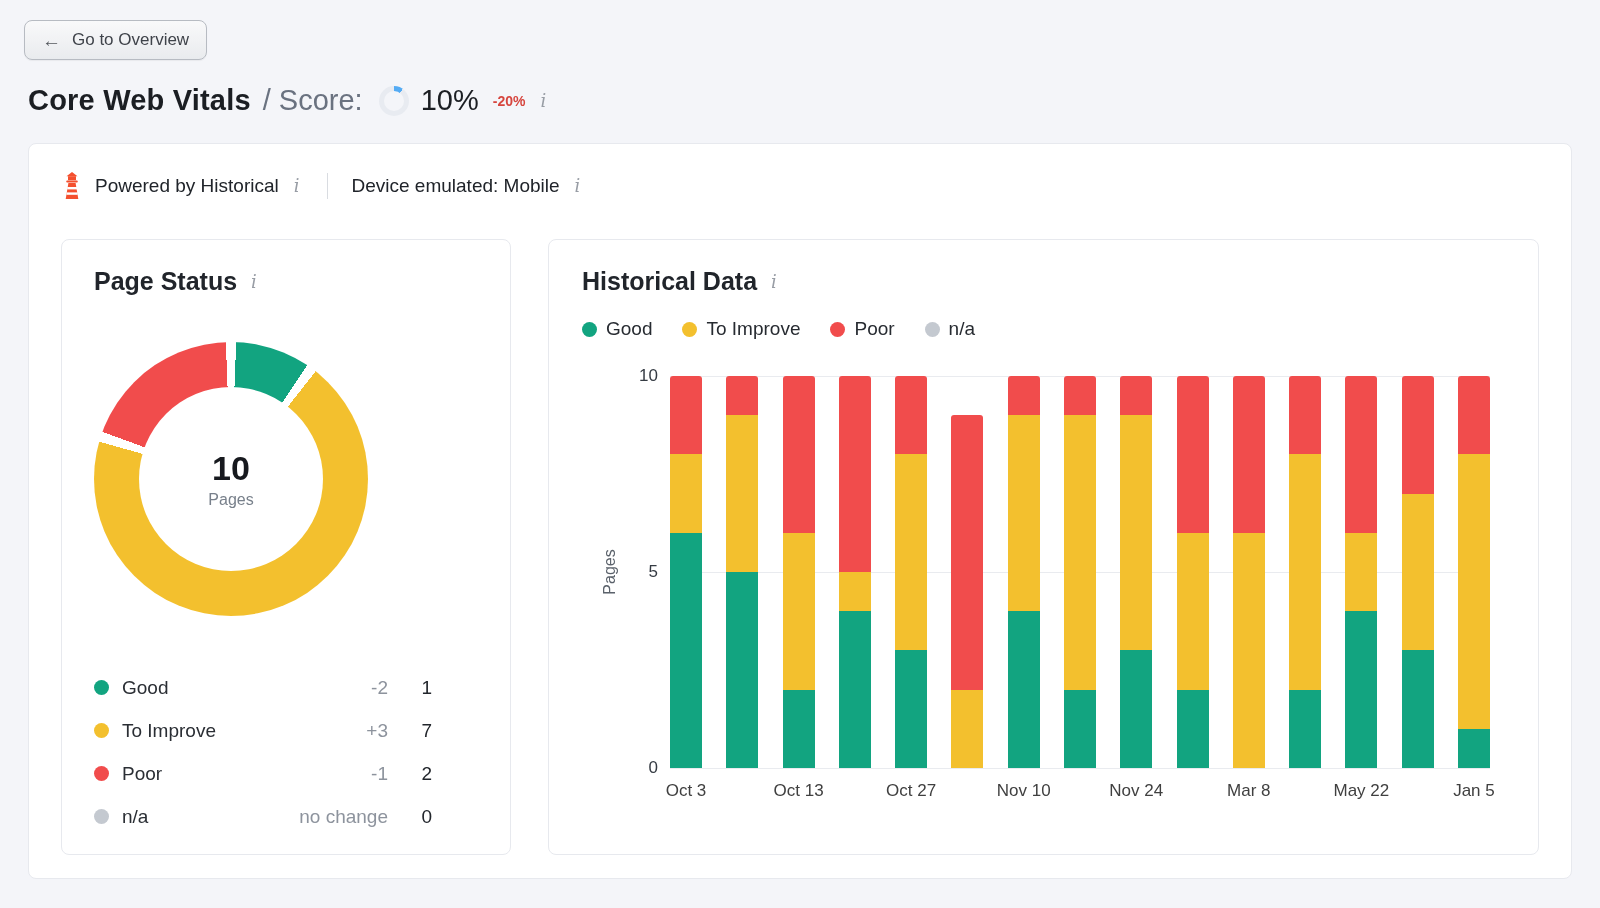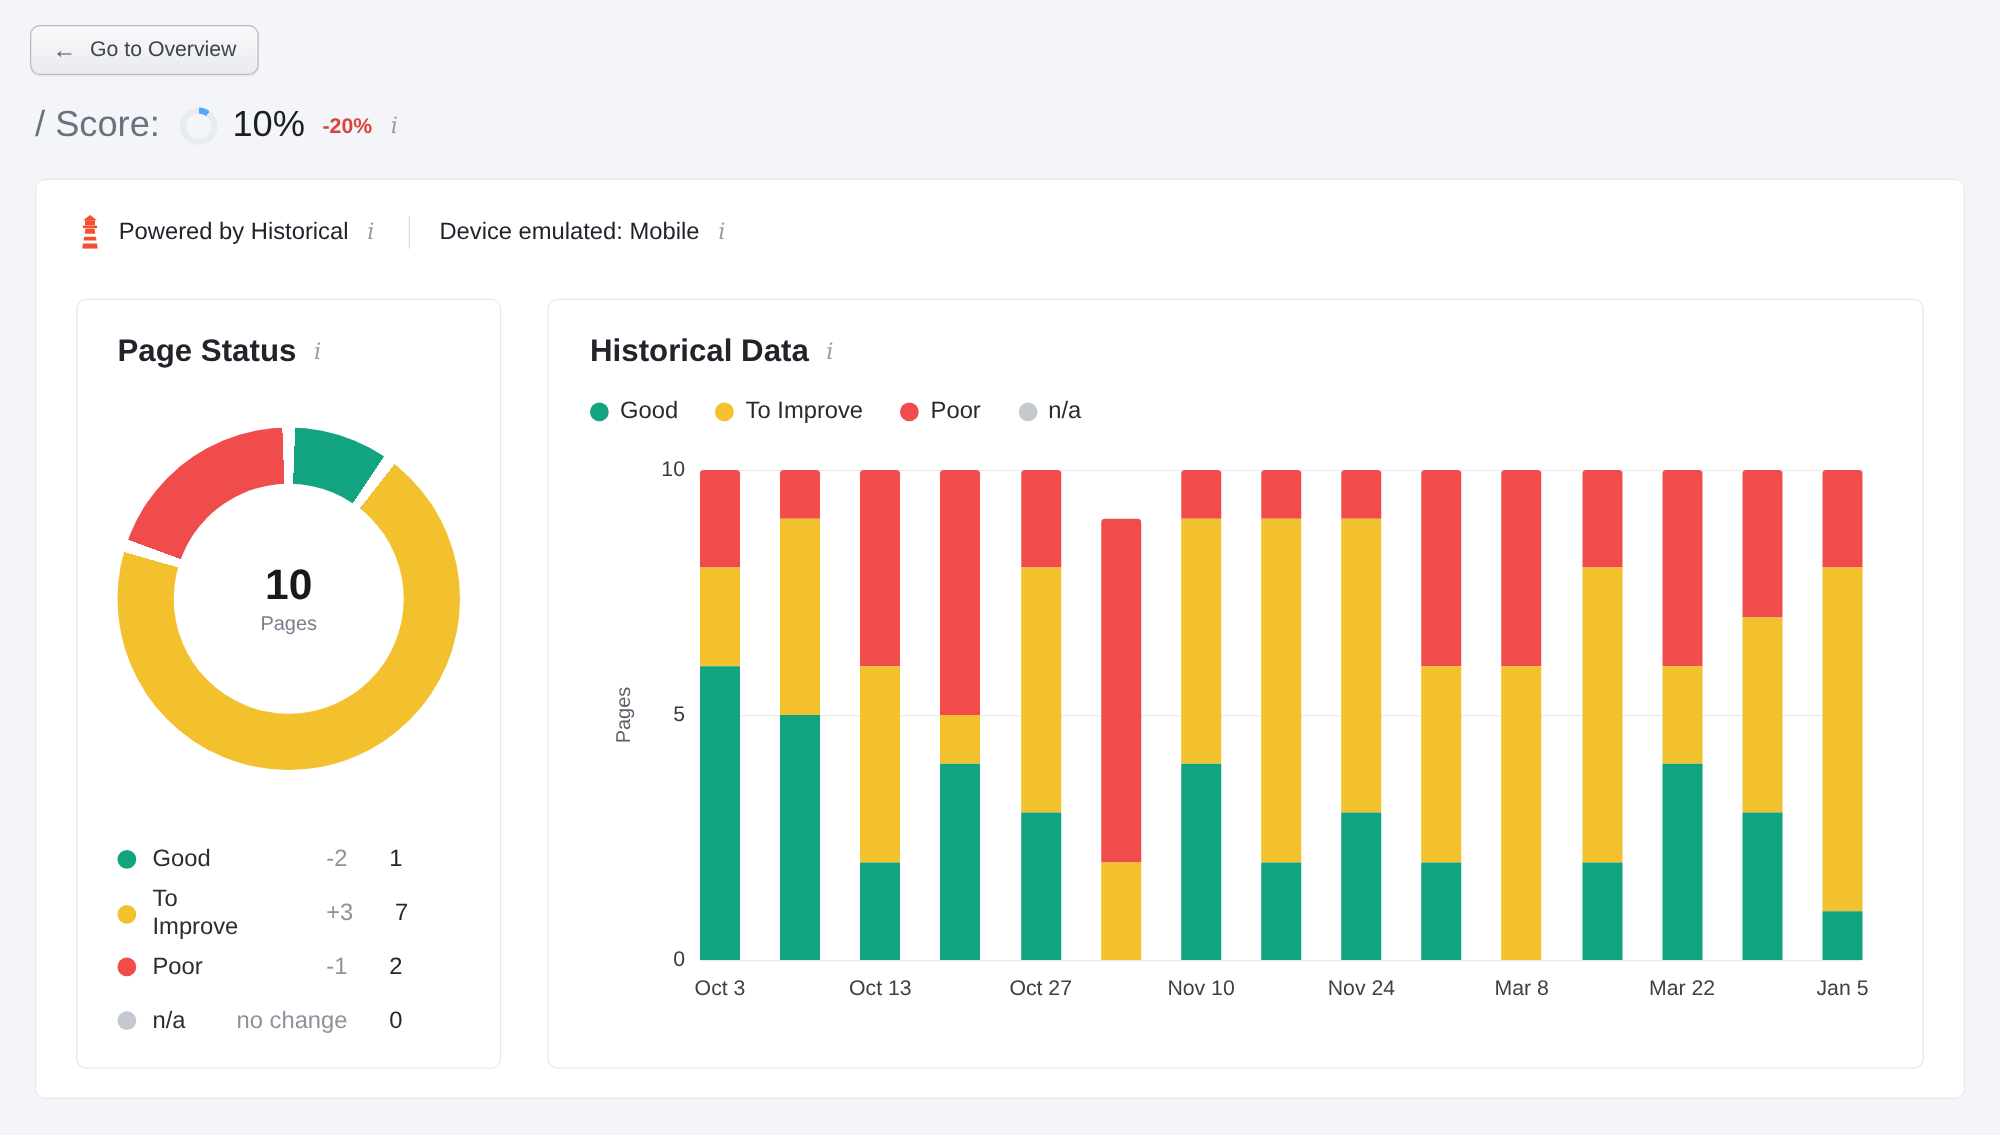--- a/index.html
+++ b/index.html
@@ -24,39 +24,39 @@
   }
   .btn-back .arrow { font-size:19px; line-height:1; color:#53575d; }
 
   
   .title-row { display:flex; align-items:center; gap:12px; margin:24px 0 0 28px; }
   .h1 { font-size:29px; font-weight:bold; color:#1b1e23; letter-spacing:0.2px; }
   .h1-grey { font-size:29px; color:#6a7280; font-weight:normal; }
   .score-donut { width:30px; height:30px; border-radius:50%; position:relative; margin-left:4px; }
   .score-donut::after { content:""; position:absolute; inset:5px; border-radius:50%; background:#f4f5f9; }
   .score-val { font-size:29px; font-weight:normal; }
-  .score-delta { font-size:17px; font-weight:bold; color:#d6453e; margin-left:2px;text-align:center; }
+  .score-delta { font-size:14px; font-weight:bold; color:#d6453e; margin-left:2px;text-align:center; }
   .info {
     font-family:"DejaVu Serif", serif; font-style:italic;
     color:#989da5; font-size:18px; line-height:1;
     padding:0 3px; cursor:pointer; user-select:none;
   }
 
   
   .main-card {
     margin:26px 28px 0; background:#fff;
     border:1px solid #e7e9ee; border-radius:8px;
     padding:28px 32px 24px; height:682px; box-sizing:content-box;
   }
   .meta-row { display:flex; align-items:center; gap:12px; font-size:19px; color:#20242a; padding-left:0; }
   .meta-row .divider { width:1px; height:26px; background:#d9dce1; margin:0 12px; }
 
   .cards { display:flex; gap:37px; margin-top:40px; }
   .card { background:#fff; border:1px solid #e7e9ee; border-radius:8px; box-sizing:border-box; }
-  .status-card { width:340px; height:616px; padding:27px 32px; }
+  .status-card { width:450px; height:616px; padding:27px 32px; }
   .hist-card { flex:1; height:616px; padding:27px 33px; position:relative; }
 
   .card-title-row { display:flex; align-items:center; gap:11px; }
   .card-title { font-size:25px; font-weight:bold; color:#21252b; }
 
   
   .donut { width:274px; height:274px; border-radius:50%; margin-top:46px; position:relative; }
   .donut-hole {
     position:absolute; inset:45px; background:#fff; border-radius:50%;
     display:flex; flex-direction:column; align-items:center; justify-content:center;
@@ -98,20 +98,21 @@
 <body>
 
 <div class="topbar">
   <button class="btn-back">
     <span class="arrow">←</span>
     <span>Go to Overview</span>
   </button>
 </div>
 
 <div class="title-row">
+  <span class="h1">Core Web Vitals</span>
   <span class="h1-grey">/ Score:</span>
   <span class="score-donut" id="score-donut" style="background: conic-gradient(rgb(84, 171, 244) 0%, rgb(84, 171, 244) 10%, rgb(232, 235, 241) 10%, rgb(232, 235, 241) 100%);"></span>
   <span class="score-val">10%</span>
   <span class="score-delta">-20%</span>
   <span class="info">i</span>
 </div>
 
 <div class="main-card">
 
   <div class="meta-row">
@@ -317,21 +318,21 @@
           <div class="xslot">
             <span></span>
           </div>
           <div class="xslot">
             <span>Mar 8</span>
           </div>
           <div class="xslot">
             <span></span>
           </div>
           <div class="xslot">
-            <span>Mar 22</span>
+            <span>May 22</span>
           </div>
           <div class="xslot">
             <span></span>
           </div>
           <div class="xslot">
             <span>Jan 5</span>
           </div>
         </div>
     </section>
 

